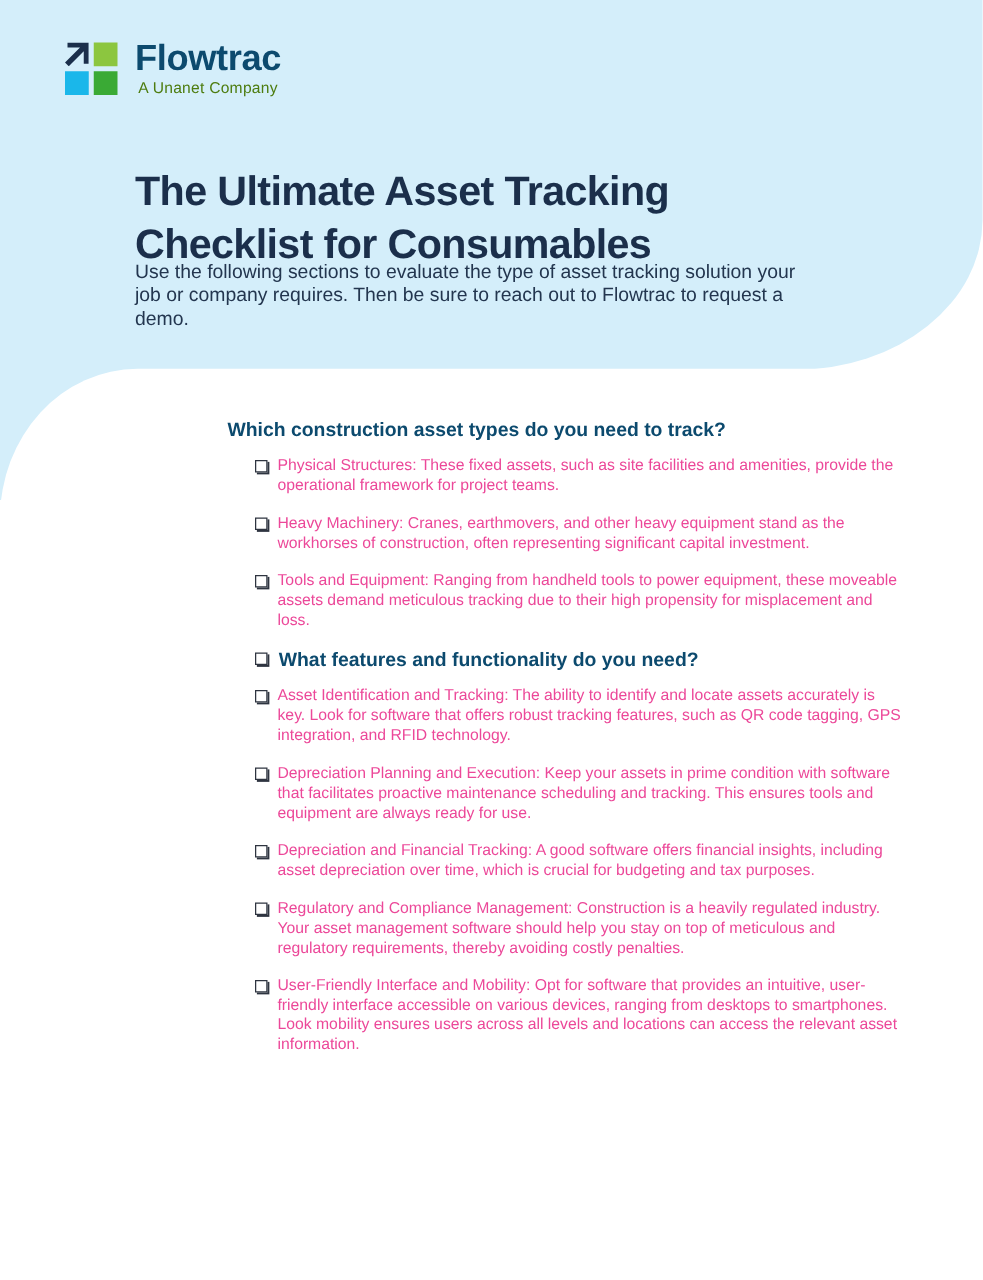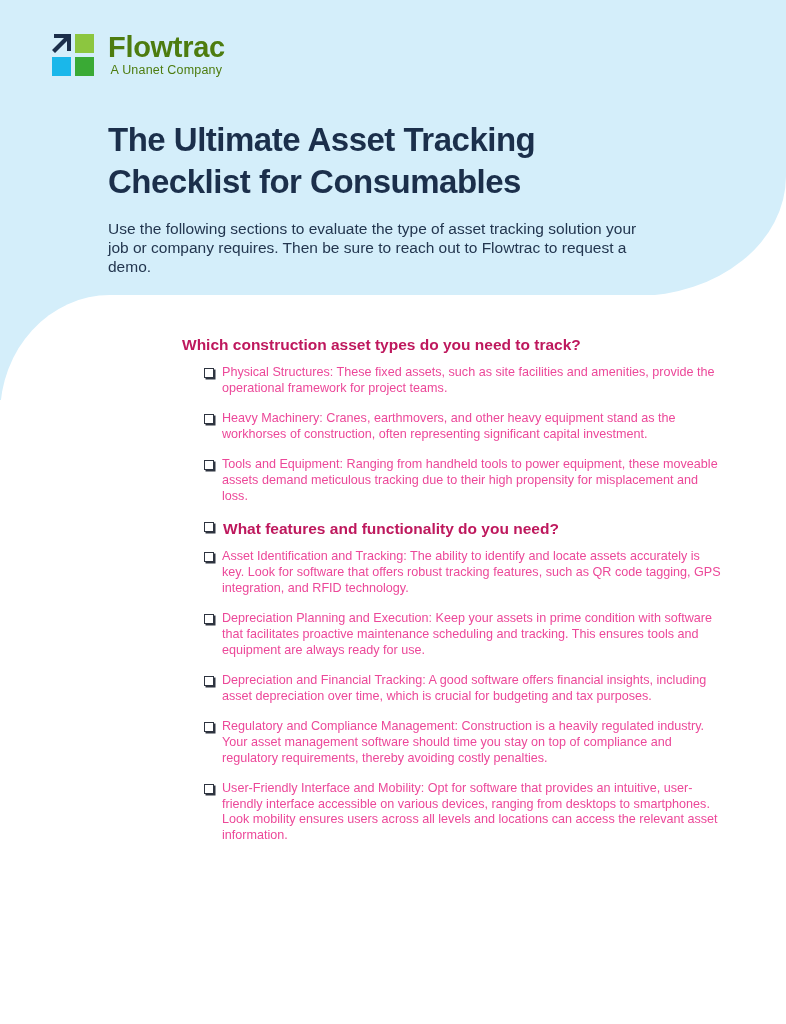--- a/index.html
+++ b/index.html
@@ -23,33 +23,33 @@
     border-top-left-radius: 110px 120px;
   }
   .logo { position: absolute; left: 52px; top: 33px; display: flex; align-items: center; }
   .logo-mark { width: 42px; height: 42px; position: relative; }
   .sq { position: absolute; width: 19px; height: 19px; }
   .sq.tl { left: 0; top: 0; }
   .sq.tr { left: 23px; top: 0; background: #8cc63f; }
   .sq.bl { left: 0; top: 23px; background: #1ab7ea; }
   .sq.br { left: 23px; top: 23px; background: #3aaa35; }
   .logo-text { margin-left: 14px; }
-  .logo-name { font-size: 29px; font-weight: bold; color: #4d7c0f; line-height: 28px; letter-spacing: -0.3px; }
+  .logo-name { font-size: 29px; font-weight: bold; color: #0c4a6e; line-height: 28px; letter-spacing: -0.3px; }
   .logo-sub { font-size: 12.5px; color: #4d7c0f; line-height: 14px; margin-top: 2px; letter-spacing: 0.2px; text-align: center; }
   .title {
-    position: absolute; left: 108px; top: 119px; margin: 0;
+    position: absolute; left: 108px; top: 132px; margin: 0;
     font-size: 33px; font-weight: bold; color: #1b2f4b; line-height: 42px; letter-spacing: -0.5px;
   }
   .intro {
-    position: absolute; left: 108px; top: 219px; width: 540px; margin: 0;
+    position: absolute; left: 108px; top: 208px; width: 540px; margin: 0;
     font-size: 15.5px; color: #23364f; line-height: 19px;
   }
   .content { position: absolute; left: 182px; top: 335px; width: 540px; }
   .section-heading {
-    margin: 0; font-size: 15.5px; font-weight: bold; color: #be185d; line-height: 20px;
+    margin: 0; font-size: 15.5px; font-weight: bold; color: #0c4a6e; line-height: 20px;
   }
   .items { list-style: none; margin: 10px 0 0 0; padding: 0 0 0 22px; }
   .item { position: relative; padding-left: 18px; font-size: 12.6px; color: #ec4899; line-height: 15.8px; margin-bottom: 14.5px; }
   .cb {
     position: absolute; left: 0; top: 3px; width: 8px; height: 8px;
     border: 1.2px solid #2e3440; box-shadow: 1.5px 1.5px 0 #2e3440; background: #fff;
   }
   .sec2 { margin-top: 2px; margin-left: 41px; }
 </style>
 </head>
@@ -88,16 +88,16 @@
     <li class="item"><span class="cb"></span><span>Heavy Machinery: Cranes, earthmovers, and other heavy equipment stand as the workhorses of construction, often representing significant capital investment.</span></li>
     <li class="item"><span class="cb"></span><span>Tools and Equipment: Ranging from handheld tools to power equipment, these moveable assets demand meticulous tracking due to their high propensity for misplacement and loss.</span></li>
     <li class="item"><span class="cb"></span></li>
   </ul>
 
   <h2 class="section-heading sec2">What features and functionality do you need?</h2>
   <ul class="items">
     <li class="item"><span class="cb"></span><span>Asset Identification and Tracking: The ability to identify and locate assets accurately is key. Look for software that offers robust tracking features, such as QR code tagging, GPS integration, and RFID technology.</span></li>
     <li class="item"><span class="cb"></span><span>Depreciation Planning and Execution: Keep your assets in prime condition with software that facilitates proactive maintenance scheduling and tracking. This ensures tools and equipment are always ready for use.</span></li>
     <li class="item"><span class="cb"></span><span>Depreciation and Financial Tracking: A good software offers financial insights, including asset depreciation over time, which is crucial for budgeting and tax purposes.</span></li>
-    <li class="item"><span class="cb"></span><span>Regulatory and Compliance Management: Construction is a heavily regulated industry. Your asset management software should time you stay on top of compliance and regulatory requirements, thereby avoiding costly penalties.</span></li>
+    <li class="item"><span class="cb"></span><span>Regulatory and Compliance Management: Construction is a heavily regulated industry. Your asset management software should help you stay on top of meticulous and regulatory requirements, thereby avoiding costly penalties.</span></li>
     <li class="item"><span class="cb"></span><span>User-Friendly Interface and Mobility: Opt for software that provides an intuitive, user-friendly interface accessible on various devices, ranging from desktops to smartphones. Look mobility ensures users across all levels and locations can access the relevant asset information.</span></li>
   </ul>
 </div>
 
 </body></html>

